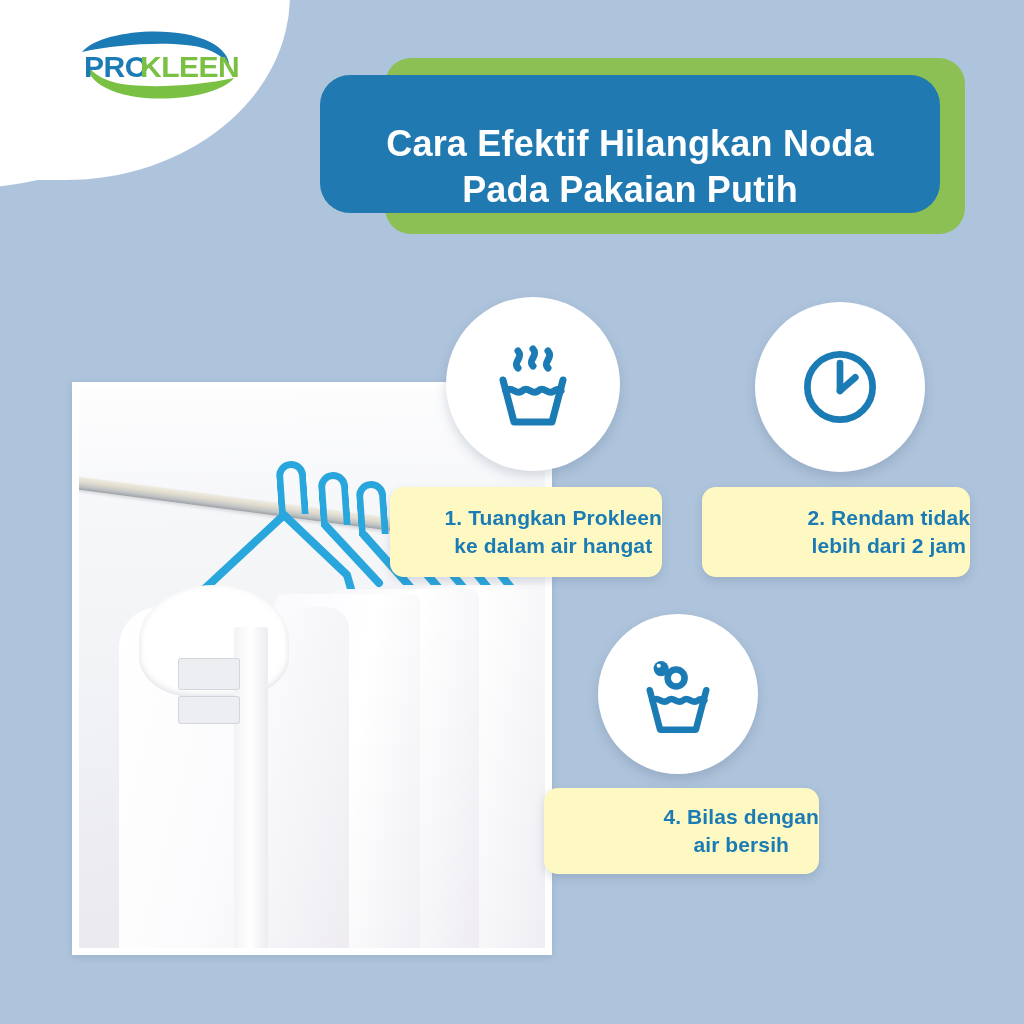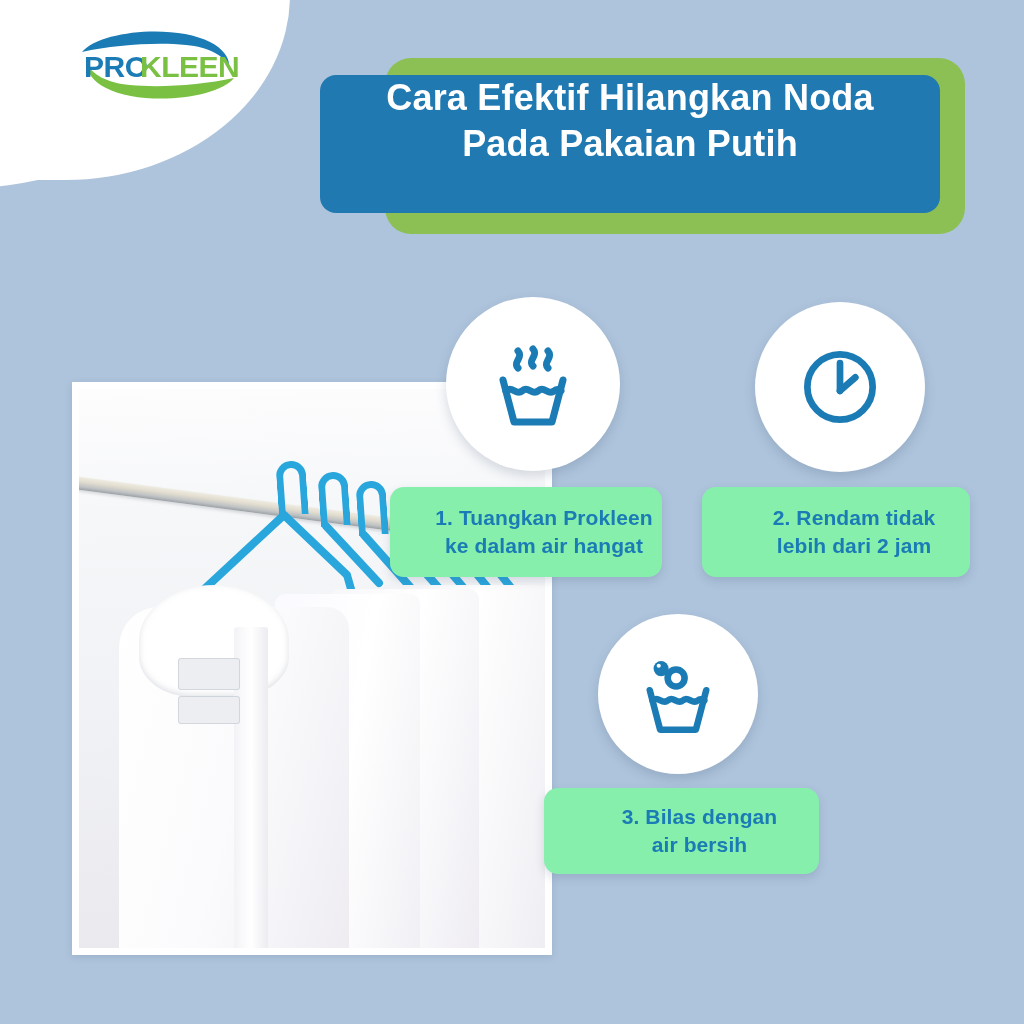--- a/index.html
+++ b/index.html
@@ -65,23 +65,23 @@
     background: #8cc055;
     border-radius: 26px;
   }
   .title-blue {
     position: absolute;
     left: 320px;
     top: 75px;
     width: 620px;
     height: 138px;
     background: #2079b0;
-    border-radius: 16px;
+    border-radius: 30px;
     display: flex;
-    align-items: flex-start;
+    align-items: flex-end;
     justify-content: center;
     padding: 0 26px;
   }
   .title-text {
     color: #ffffff;
     font-size: 36px;
     font-weight: bold;
     line-height: 1.28;
     text-align: center;
     letter-spacing: 0.2px;
@@ -166,25 +166,25 @@
   }
   .circle svg { display: block; }
 
   #circle-1 { left: 446px; top: 297px; width: 174px; height: 174px; }
   #circle-2 { left: 755px; top: 302px; width: 170px; height: 170px; }
   #circle-3 { left: 598px; top: 614px; width: 160px; height: 160px; }
 
   
   .caption {
     position: absolute;
-    background: #86efac;
+    background: #fef9c3;
     border-radius: 14px;
     display: flex;
     align-items: center;
-    justify-content: center;
+    justify-content: flex-end;
     box-shadow: 0 4px 10px rgba(60,80,110,0.18);
     padding-left: 36px;
   }
   .caption-text {
     color: #1b7bb5;
     font-size: 21px;
     font-weight: bold;
     line-height: 1.33;
     text-align: center;
     white-space: pre-line;
@@ -291,17 +291,17 @@
 
   <div class="caption" id="caption-1">
     <div class="caption-text">1. Tuangkan Prokleen
 ke dalam air hangat</div>
   </div>
   <div class="caption" id="caption-2">
     <div class="caption-text">2. Rendam tidak
 lebih dari 2 jam</div>
   </div>
   <div class="caption" id="caption-3">
-    <div class="caption-text">3. Bilas dengan
+    <div class="caption-text">4. Bilas dengan
 air bersih</div>
   </div>
 
 </div>
 
 </body></html>

